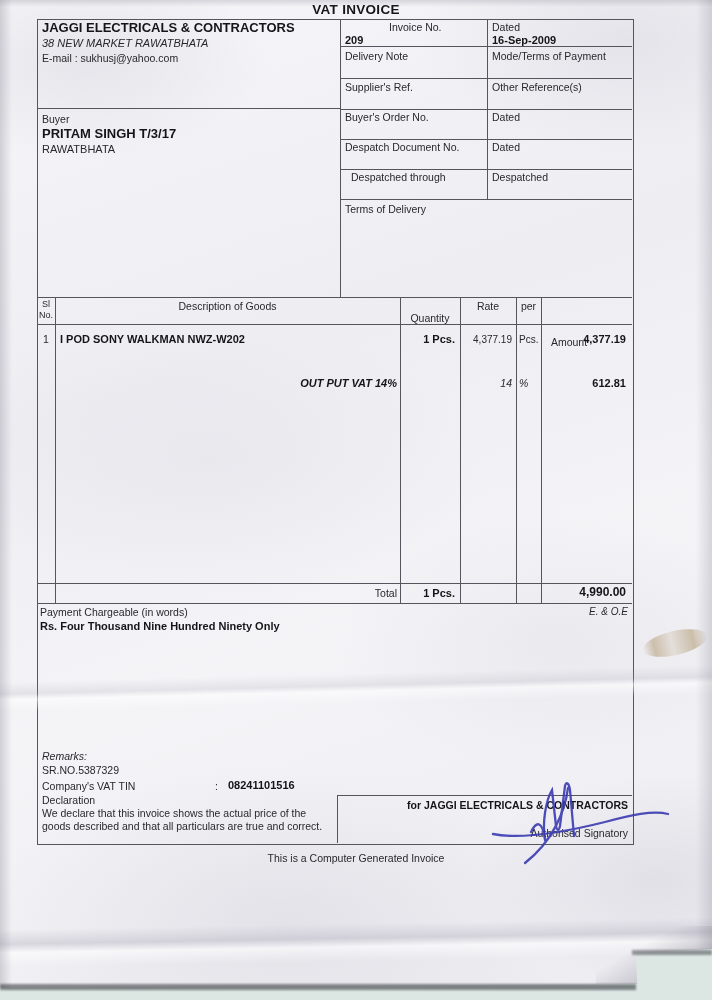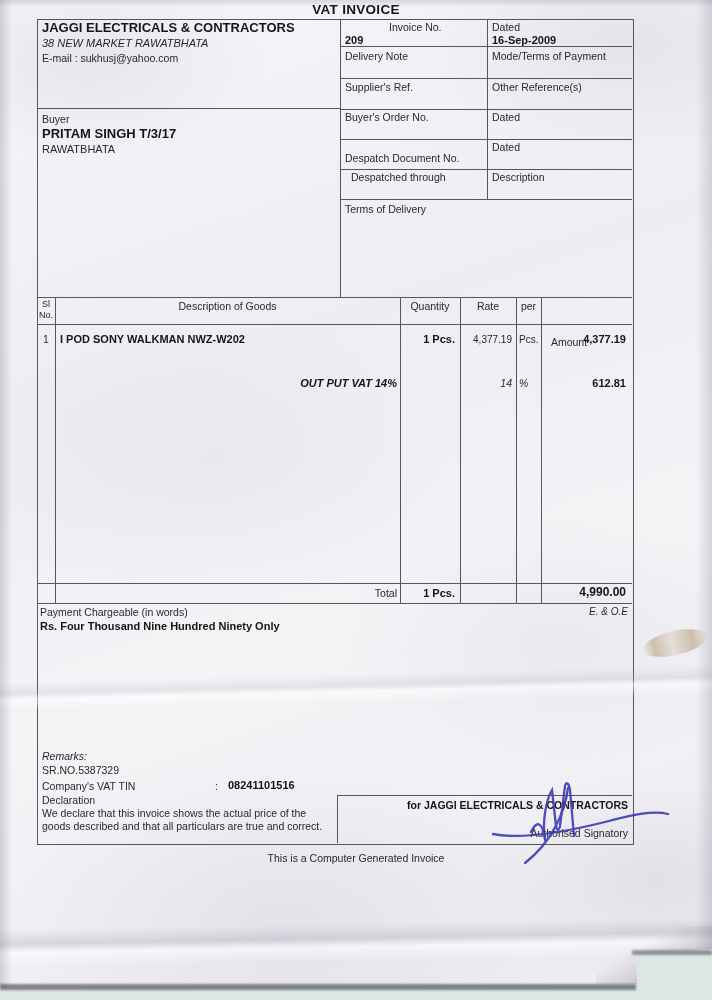--- a/index.html
+++ b/index.html
@@ -102,30 +102,30 @@
   <div class="t fs105" style="left:345px;top:21px;margin-left:44px;">Invoice No.</div>
   <div class="t fs11 b" style="left:345px;top:34px;">209</div>
   <div class="t fs105" style="left:492px;top:21px;">Dated</div>
   <div class="t fs11 b" style="left:492px;top:34px;">16-Sep-2009</div>
   <div class="t fs105" style="left:345px;top:50px;">Delivery Note</div>
   <div class="t fs105" style="left:492px;top:50px;">Mode/Terms of Payment</div>
   <div class="t fs105" style="left:345px;top:81px;">Supplier's Ref.</div>
   <div class="t fs105" style="left:492px;top:81px;">Other Reference(s)</div>
   <div class="t fs105" style="left:345px;top:111px;">Buyer's Order No.</div>
   <div class="t fs105" style="left:492px;top:111px;">Dated</div>
-  <div class="t fs105" style="left:345px;top:152px;">Despatch Document No.</div>
+  <div class="t fs105" style="left:345px;top:141px;">Despatch Document No.</div>
   <div class="t fs105" style="left:492px;top:141px;">Dated</div>
   <div class="t fs105" style="left:351px;top:171px;">Despatched through</div>
-  <div class="t fs105" style="left:492px;top:171px;">Description</div>
+  <div class="t fs105" style="left:492px;top:171px;">Despatched</div>
   <div class="t fs105" style="left:345px;top:203px;">Terms of Delivery</div>
 
   <div class="t fs9 c" style="left:38px;top:299px;width:16px;">Sl</div>
   <div class="t fs9 c" style="left:38px;top:310px;width:16px;">No.</div>
   <div class="t fs105 c" style="left:55px;top:300px;width:345px;">Description of Goods</div>
-  <div class="t fs105 c" style="left:400px;top:300px;width:60px;">Quantity</div>
+  <div class="t fs105 c" style="left:400px;top:312px;width:60px;">Quantity</div>
   <div class="t fs105 c" style="left:460px;top:300px;width:56px;">Rate</div>
   <div class="t fs105 c" style="left:516px;top:300px;width:25px;">per</div>
   <div class="t fs105 c" style="left:524px;top:300px;width:90px;margin-top:36px;">Amount</div>
 
   <div class="t fs105 c" style="left:38px;top:333px;width:16px;">1</div>
   <div class="t fs11 b" style="left:60px;top:333px;">I POD SONY WALKMAN NWZ-W202</div>
   <div class="t fs11 b r" style="left:400px;top:333px;width:55px;">1 Pcs.</div>
   <div class="t fs10 r" style="left:455px;top:334px;width:57px;">4,377.19</div>
   <div class="t fs10" style="left:519px;top:334px;">Pcs.</div>
   <div class="t fs11 b r" style="left:536px;top:333px;width:90px;">4,377.19</div>

